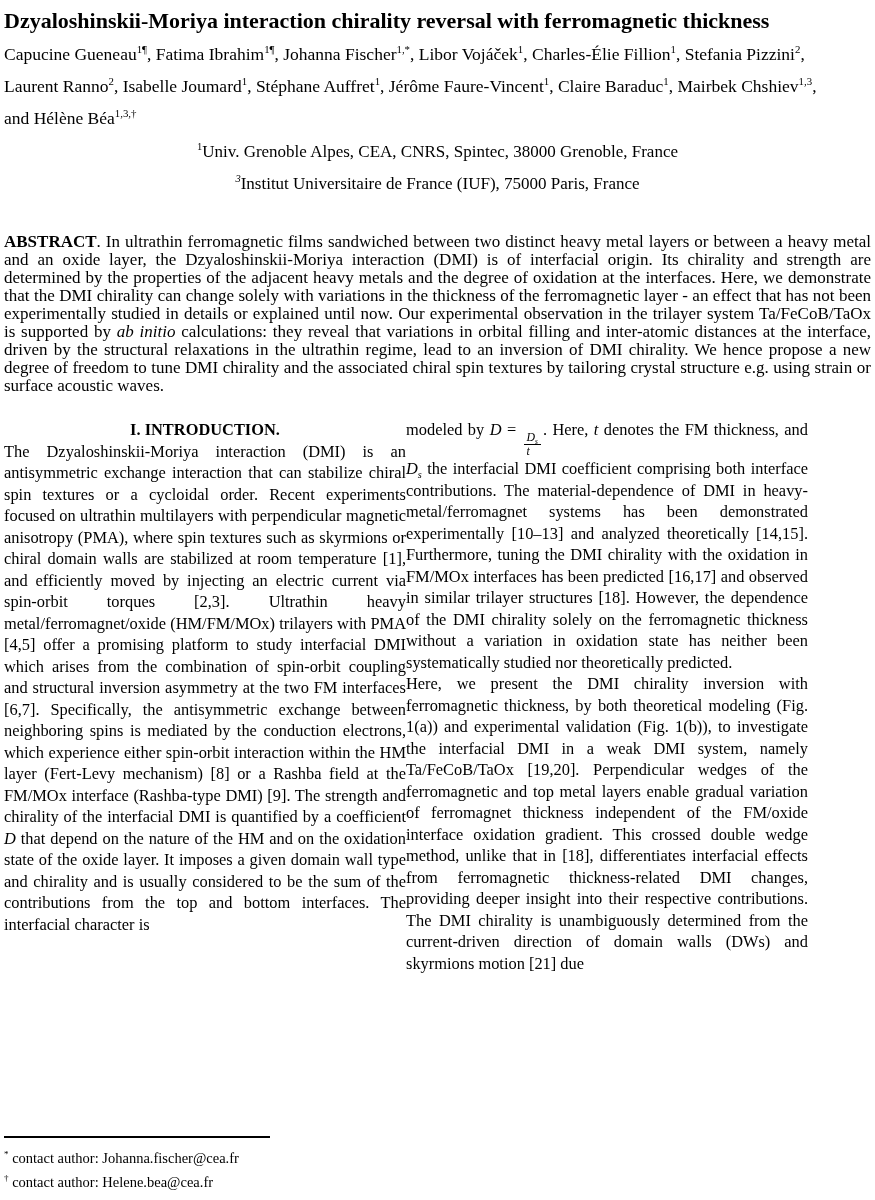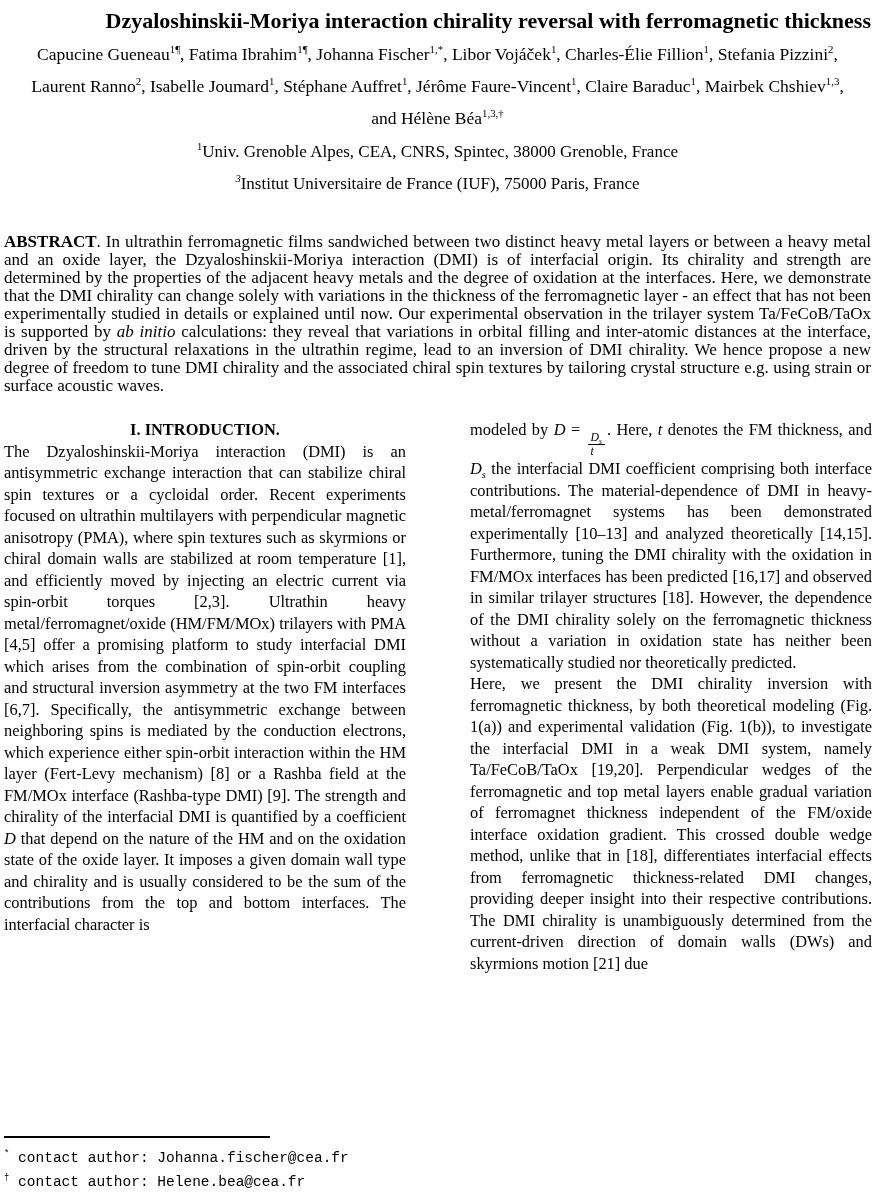--- a/index.html
+++ b/index.html
@@ -8,52 +8,51 @@
     height: 1200px;
     background: #ffffff;
     color: #000000;
     font-family: "Liberation Serif", serif;
     position: relative;
     overflow: hidden;
   }
   .page { padding: 8px 4px 0 4px; }
 
   .title {
-    text-align: right;
+    text-align: left;
     font-size: 22px;
     font-weight: bold;
     margin: 0 0 0 0;
     letter-spacing: 0px;
   }
 
   .authors {
     font-size: 17.5px;
     line-height: 32px;
-    text-align: center;
+    text-align: left;
     margin: 4px 0 0 0;
   }
 
   .affiliations {
     text-align: center;
     font-size: 17px;
     line-height: 32px;
     margin-top: 2px;
   }
   .aff-line { text-align: center; }
 
   .abstract {
     text-align: justify;
     font-size: 17px;
     line-height: 18px;
     margin-top: 33px;
   }
 
   .columns {
     display: flex;
-    gap: 64px;
     margin-top: 24px;
   }
   .col {
     width: 402px;
     flex: 0 0 auto;
     text-align: justify;
     font-size: 16.4px;
     line-height: 21.5px;
   }
   .col p { margin: 0; }
@@ -76,21 +75,21 @@
     line-height: 1.1;
     margin: 0 2px;
   }
   .frac .num { border-bottom: 1px solid #000; padding: 0 3px; }
   .frac .den { padding: 0 3px; }
 
   .footer {
     position: absolute;
     left: 4px;
     top: 1136px;
-    font-family: Liberation Mono, monospace;
+    font-family: Liberation Serif, serif;
     font-size: 14.5px;
     line-height: 24px;
   }
   .footnote-rule {
     width: 266px;
     border: none;
     border-top: 2px solid #000;
     margin: 0 0 8px 0;
   }
   .footnote { margin: 0; }

